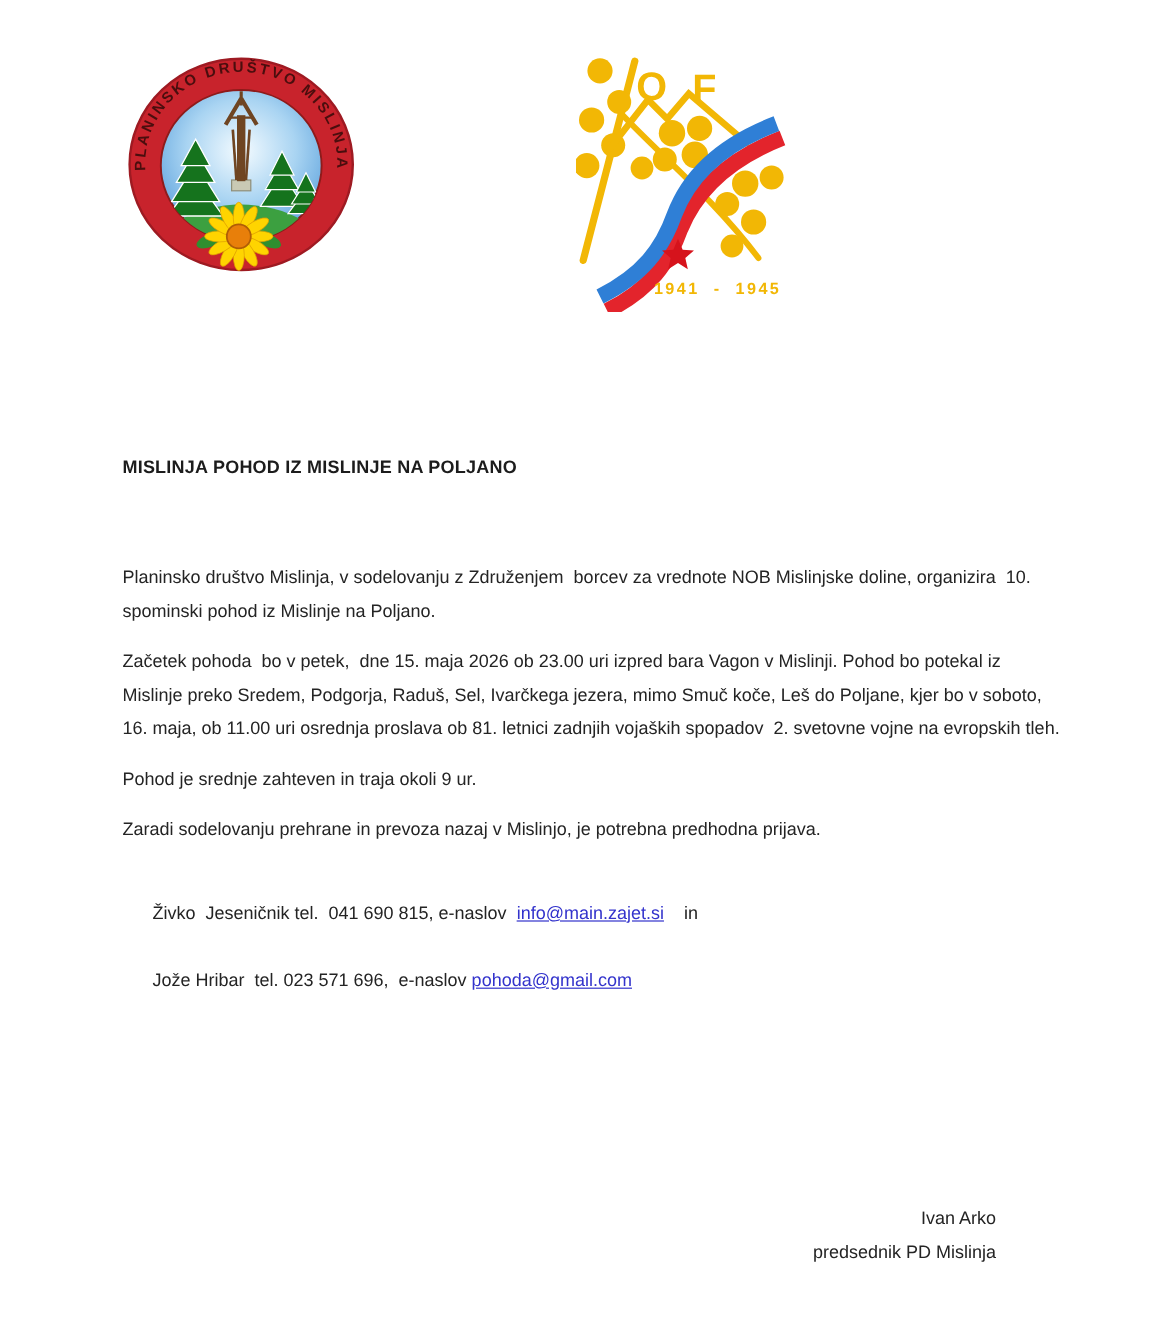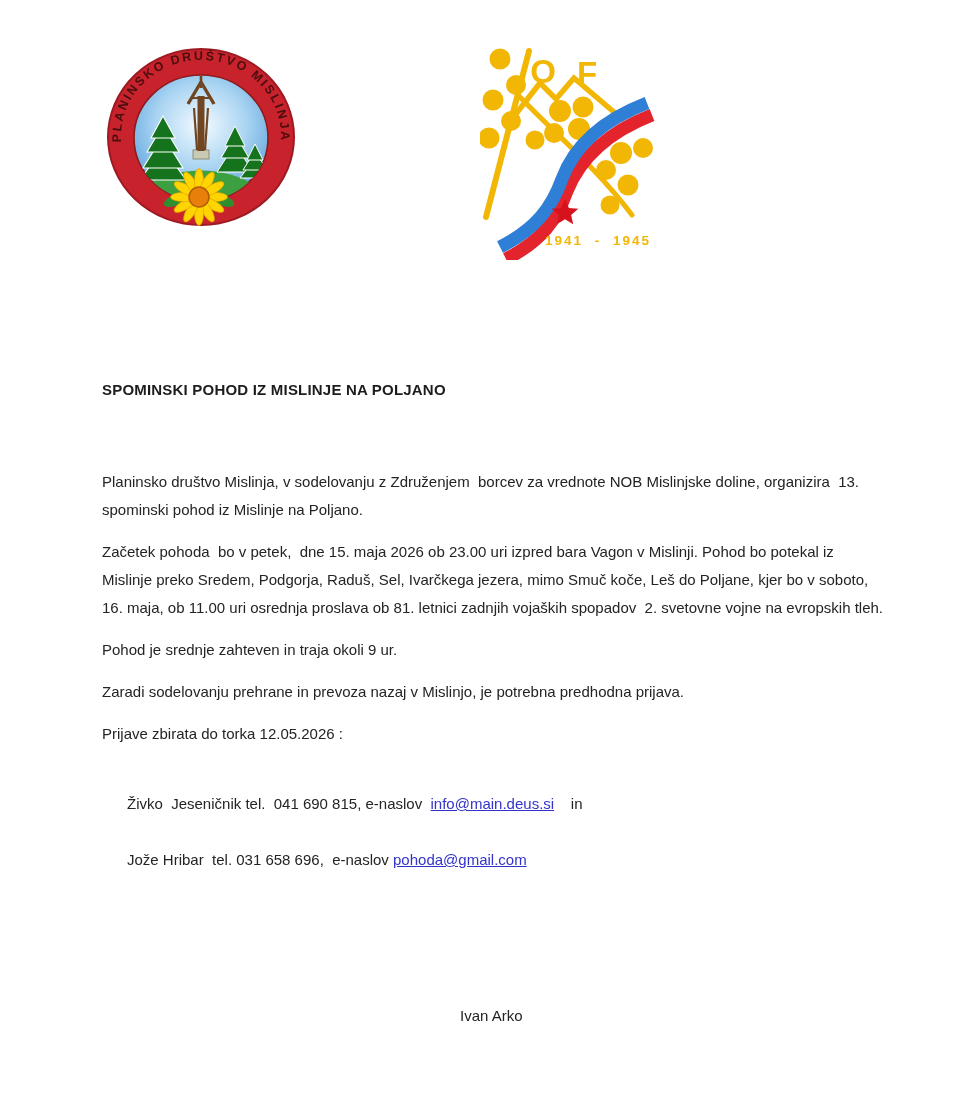--- a/index.html
+++ b/index.html
@@ -13,21 +13,21 @@
   .doc-title {
     font-size:15px; font-weight:bold; line-height:28px; margin:0 0 64px 0;
     letter-spacing:0.2px; white-space:pre-wrap; color:#1c1c1c;
   }
   .para {
     font-size:15px; line-height:28px; margin:0 0 14px 0; white-space:pre-wrap;
     color:#242424;
   }
   .email-link { color:#3333cc; text-decoration:underline; cursor:pointer; }
   .signature {
-    position:absolute; left:460px; top:1002px; width:370px; text-align:left;
+    position:absolute; left:460px; top:1002px; width:370px; text-align:right;
     font-size:15px; line-height:28px; color:#242424;
   }
 </style>
 </head>
 <body>
 
 <div class="page">
 
   <svg class="logo-pd" viewBox="0 0 192 182" xmlns="http://www.w3.org/2000/svg">
     <defs>
@@ -133,31 +133,31 @@
       <path d="M 172,70 C 126,88 100,114 87,146 C 77,174 62,196 26,214" stroke="#e3242c" stroke-width="13"></path>
       <path d="M 167,58 C 120,76 94,102 82,134 C 72,162 56,184 20,202" stroke="#2f7fd6" stroke-width="13"></path>
     </g>
 
     <path transform="translate(85,168)" d="M0,-14 L3.9,-4.9 L13.3,-4.3 L6.1,2.0 L8.2,11.3 L0,6.2 L-8.2,11.3 L-6.1,2.0 L-13.3,-4.3 L-3.9,-4.9 Z" fill="#d6131c"></path>
 
     <text x="118" y="200" text-anchor="middle" font-family="Liberation Sans, sans-serif" font-size="13.5" font-weight="bold" fill="#f2b705" letter-spacing="2" word-spacing="6">1941 - 1945</text>
   </svg>
 
   <div class="content">
-    <h1 class="doc-title">SPOMINSKI POHOD IZ MISLINJE NA POLJANO</h1>
+    <h1 class="doc-title">MISLINJA POHOD IZ MISLINJE NA POLJANO</h1>
 
-    <p class="para">Planinsko društvo Mislinja, v sodelovanju z Združenjem  borcev za vrednote NOB Mislinjske doline, organizira  13. spominski pohod iz Mislinje na Poljano.</p>
+    <p class="para">Planinsko društvo Mislinja, v sodelovanju z Združenjem  borcev za vrednote NOB Mislinjske doline, organizira  10. spominski pohod iz Mislinje na Poljano.</p>
     <p class="para">Začetek pohoda  bo v petek,  dne 15. maja 2026 ob 23.00 uri izpred bara Vagon v Mislinji. Pohod bo potekal iz Mislinje preko Sredem, Podgorja, Raduš, Sel, Ivarčkega jezera, mimo Smuč koče, Leš do Poljane, kjer bo v soboto, 16. maja, ob 11.00 uri osrednja proslava ob 81. letnici zadnjih vojaških spopadov  2. svetovne vojne na evropskih tleh.</p>
     <p class="para">Pohod je srednje zahteven in traja okoli 9 ur.</p>
     <p class="para">Zaradi sodelovanju prehrane in prevoza nazaj v Mislinjo, je potrebna predhodna prijava.</p>
-    <p class="para">Prijave zbirata do torka 12.05.2026 :</p>
 
     <p class="para">
-      <span><span>Živko  Jeseničnik tel.  041 690 815, e-naslov  </span><a class="email-link">info@main.deus.si</a><span>    in</span></span><br>
-      <span><span>Jože Hribar  tel. 031 658 696,  e-naslov </span><a class="email-link">pohoda@gmail.com</a></span>
+      <span><span>Živko  Jeseničnik tel.  041 690 815, e-naslov  </span><a class="email-link">info@main.zajet.si</a><span>    in</span></span><br>
+      <span><span>Jože Hribar  tel. 023 571 696,  e-naslov </span><a class="email-link">pohoda@gmail.com</a></span>
     </p>
   </div>
 
   <div class="signature">
     <div>Ivan Arko</div>
+    <div>predsednik PD Mislinja</div>
   </div>
 
 </div>
 
 </body></html>

